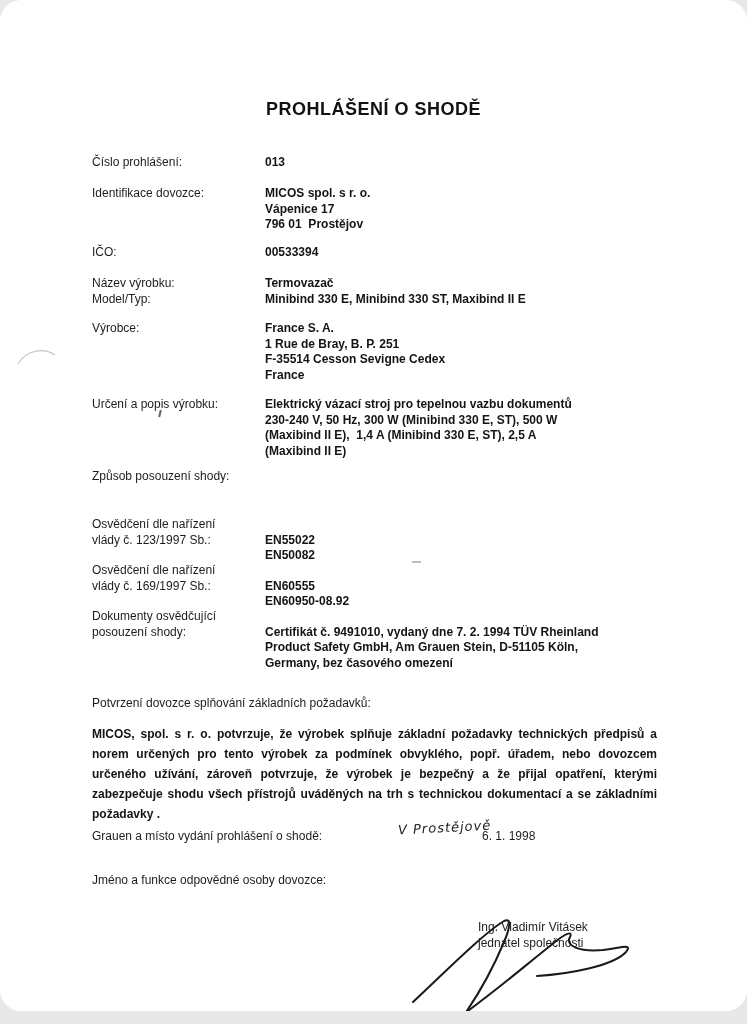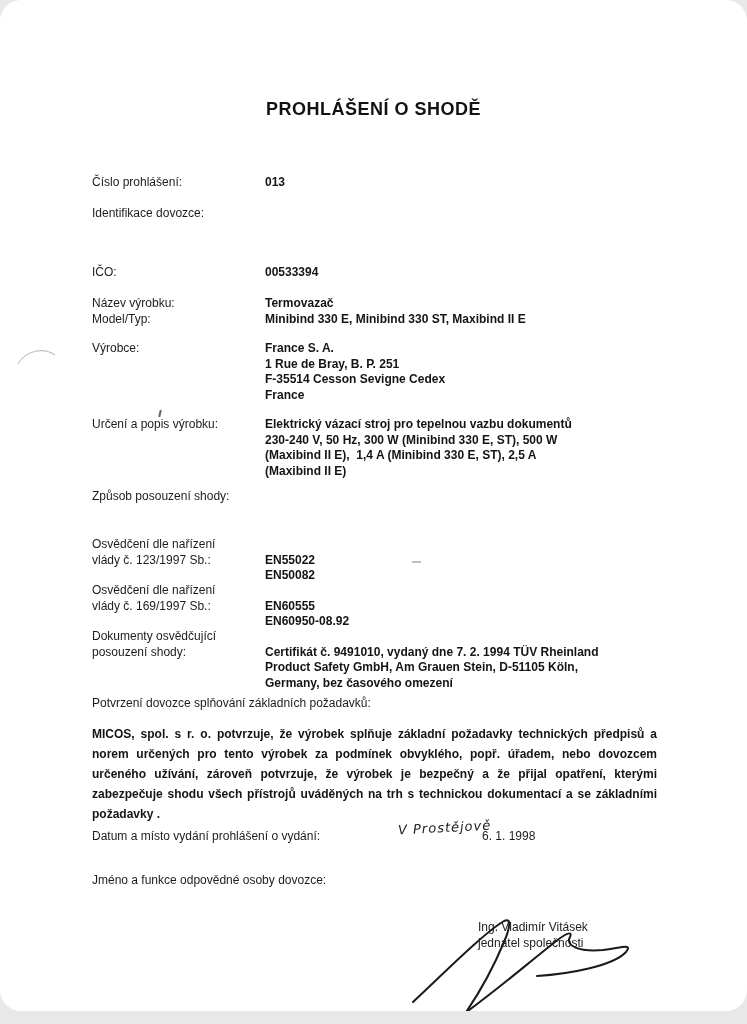--- a/index.html
+++ b/index.html
@@ -5,21 +5,21 @@
   html,body{margin:0;padding:0;background:#e8e8e8;}
   .page{
     position:relative;width:747px;height:1011px;background:#ffffff;
     font-family:"Liberation Sans", sans-serif;font-size:12px;line-height:15.5px;
     color:#1c1c1c;overflow:hidden;margin:0 auto;border-radius:21px;
   }
   .title{
     position:absolute;top:102px;left:0;width:100%;text-align:center;
     font-size:18px;font-weight:bold;letter-spacing:.5px;color:#121212;
   }
-  .row{position:absolute;left:92px;display:flex;align-items:flex-start;margin-top:20px;}
+  .row{position:absolute;left:92px;display:flex;align-items:flex-start;}
   .lab{width:173px;font-weight:normal;}
   .val{font-weight:bold;color:#141414;}
   .t{white-space:pre;}
   .val-offset{margin-top:15.5px;}
   .heading{position:absolute;left:92px;top:696px;}
   .para{
     position:absolute;left:92px;top:724px;width:565px;
     font-weight:bold;text-align:justify;color:#141414;line-height:20px;
   }
   .issue-label{position:absolute;left:92px;top:829px;}
@@ -61,20 +61,25 @@
       </div>
     <div class="val">
         <div class="t">013</div>
       </div>
   </div>
 
   <div class="row" style="top:186px">
     <div class="lab">
         <div class="t">Identifikace dovozce:</div>
       </div>
+    <div class="val">
+      <div class="t">MICOS spol. s r. o.</div>
+      <div class="t">Vápenice 17</div>
+      <div class="t">796 01  Prostějov</div>
+    </div>
   </div>
 
   <div class="row" style="top:245px">
     <div class="lab">
         <div class="t">IČO:</div>
       </div>
     <div class="val">
         <div class="t">00533394</div>
       </div>
   </div>
@@ -150,21 +155,21 @@
     <div class="val val-offset">
       <div class="t">Certifikát č. 9491010, vydaný dne 7. 2. 1994 TÜV Rheinland</div>
       <div class="t">Product Safety GmbH, Am Grauen Stein, D-51105 Köln,</div>
       <div class="t">Germany, bez časového omezení</div>
     </div>
   </div>
 
   <div class="heading">Potvrzení dovozce splňování základních požadavků:</div>
   <div class="para">MICOS, spol. s r. o. potvrzuje, že výrobek splňuje základní požadavky technických předpisů a norem určených pro tento výrobek za podmínek obvyklého, popř. úřadem, nebo dovozcem určeného užívání, zároveň potvrzuje, že výrobek je bezpečný a že přijal opatření, kterými zabezpečuje shodu všech přístrojů uváděných na trh s technickou dokumentací a se základními požadavky .</div>
 
-  <div class="issue-label">Datum a místo vydání prohlášení o vydání:</div>
+  <div class="issue-label">Grauen a místo vydání prohlášení o shodě:</div>
   <div class="handwritten">V Prostějově</div>
   <div class="issue-date">6. 1. 1998</div>
 
   <div class="signatory-label">Jméno a funkce odpovědné osoby dovozce:</div>
   <div class="signatory-block">
     <div>Ing. Vladimír Vitásek</div>
     <div>jednatel společnosti</div>
   </div>
 
   <svg class="sig-svg" width="245" height="112" viewBox="0 0 245 112">

